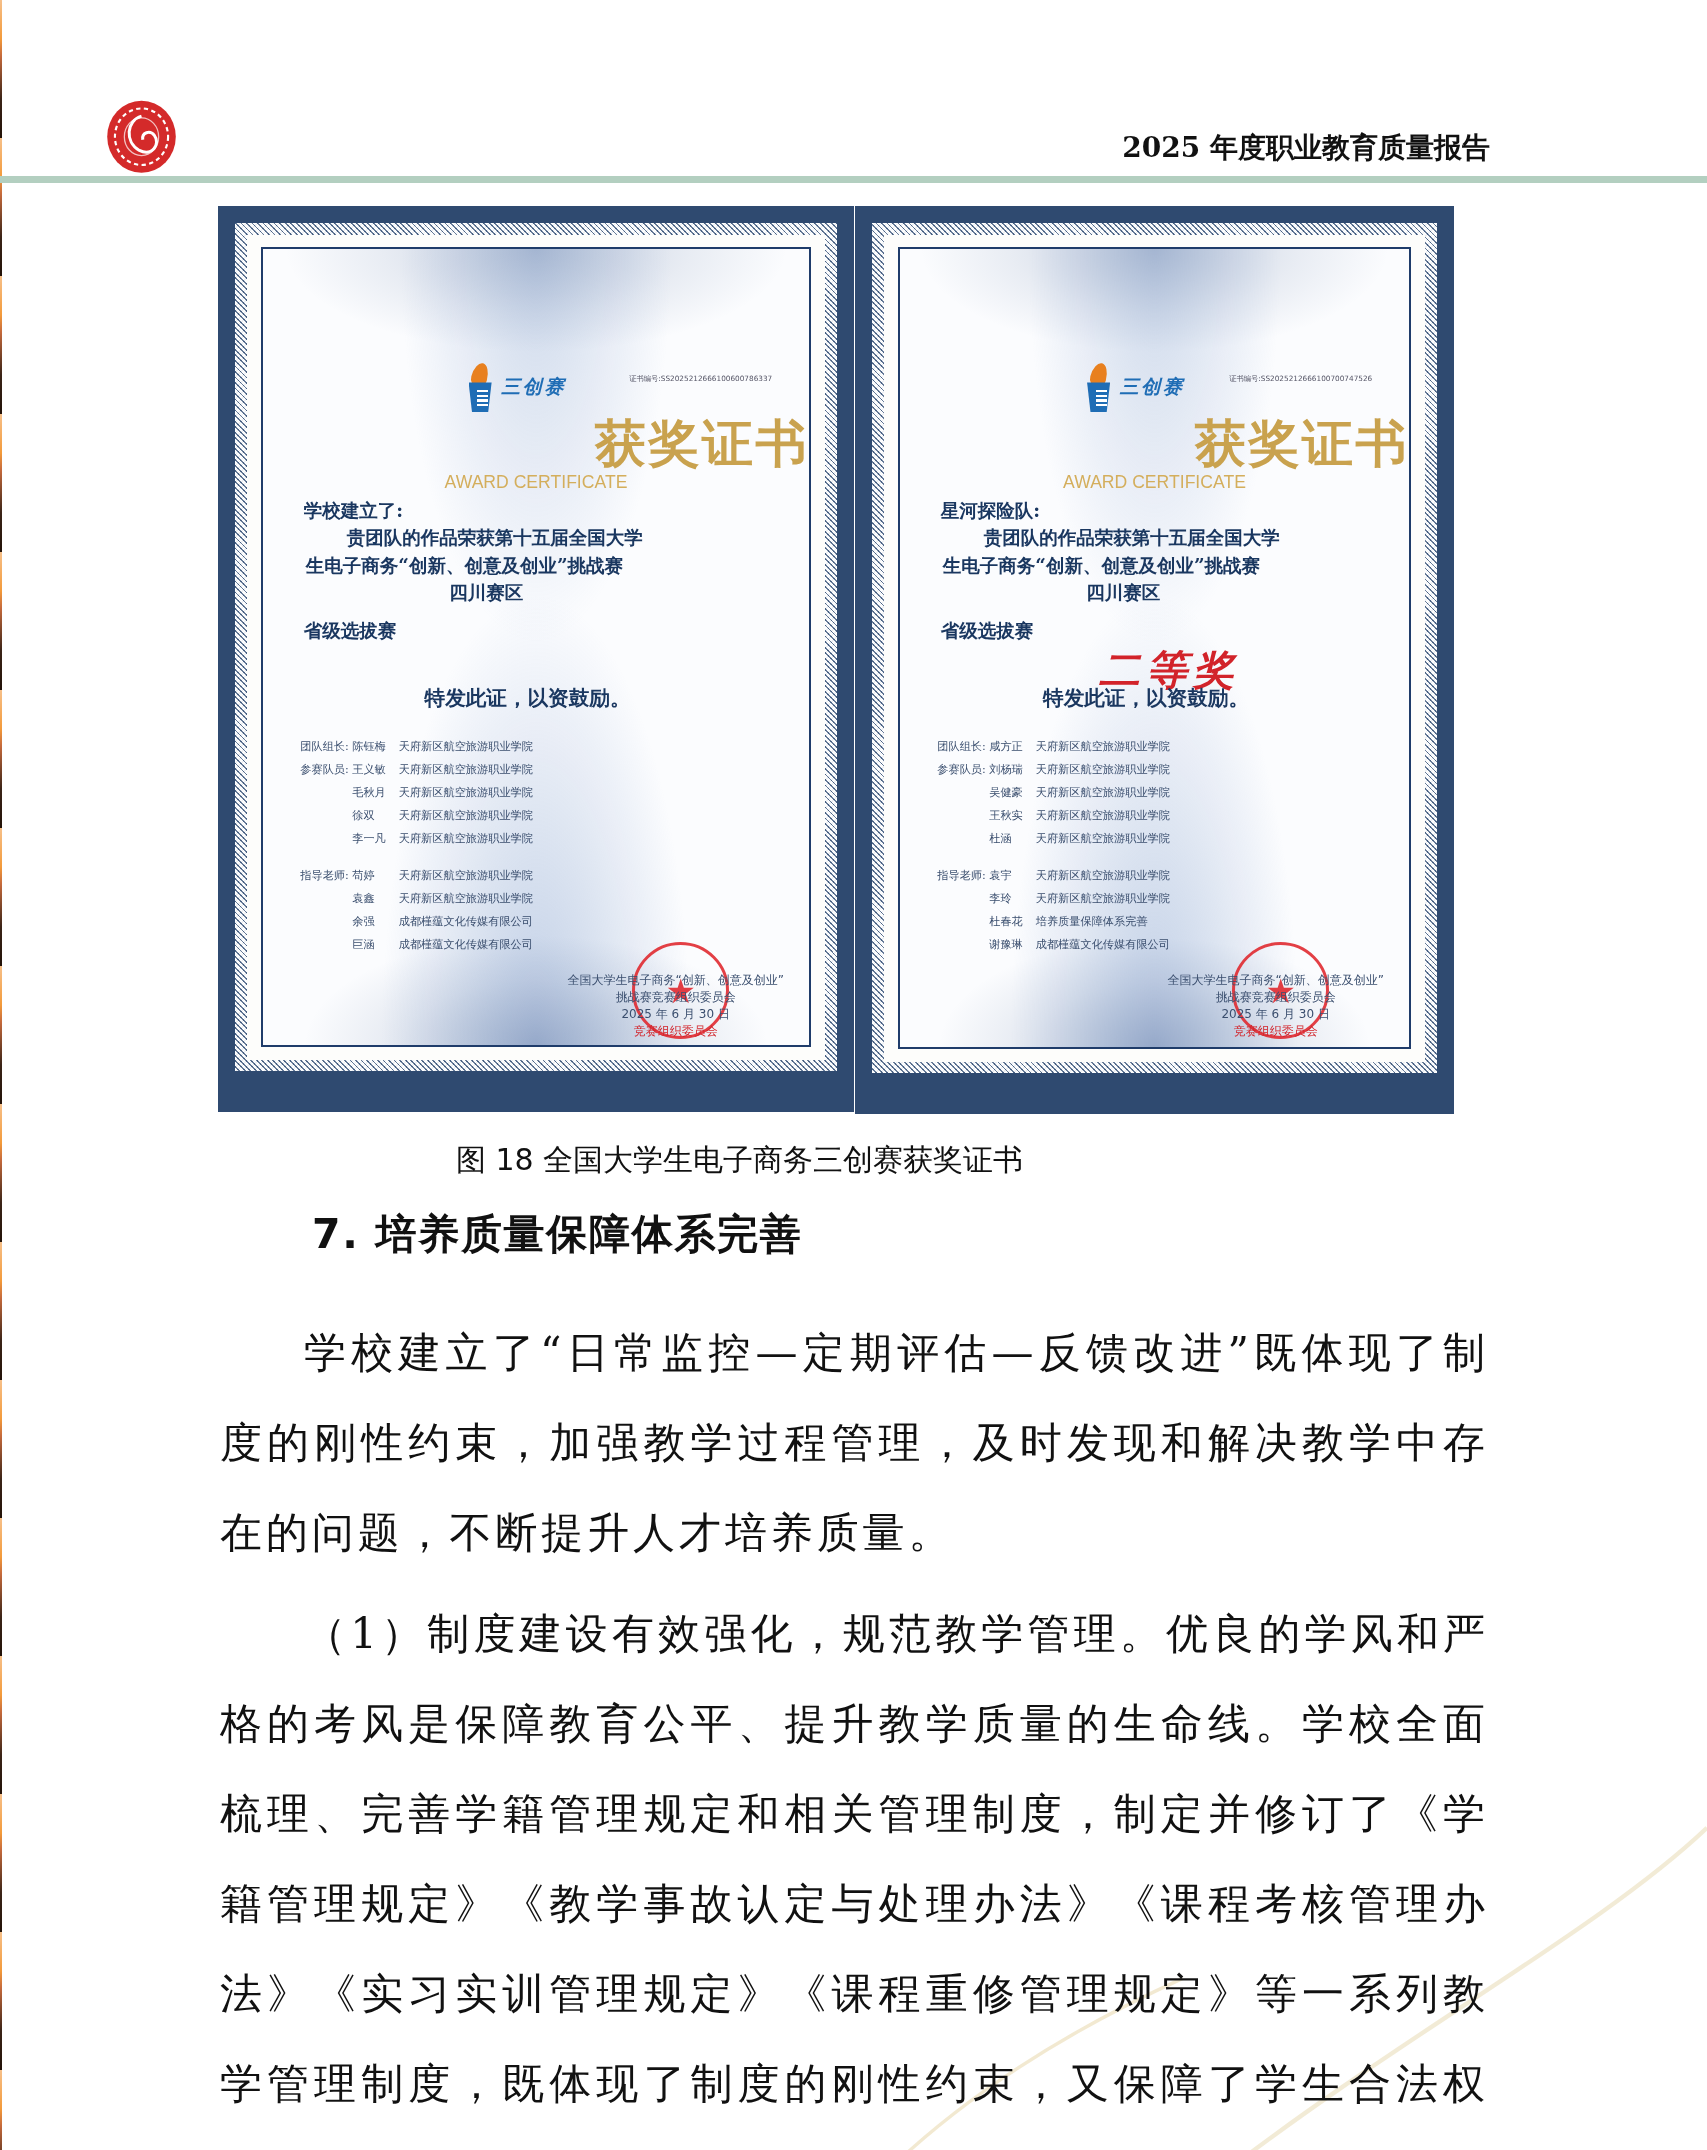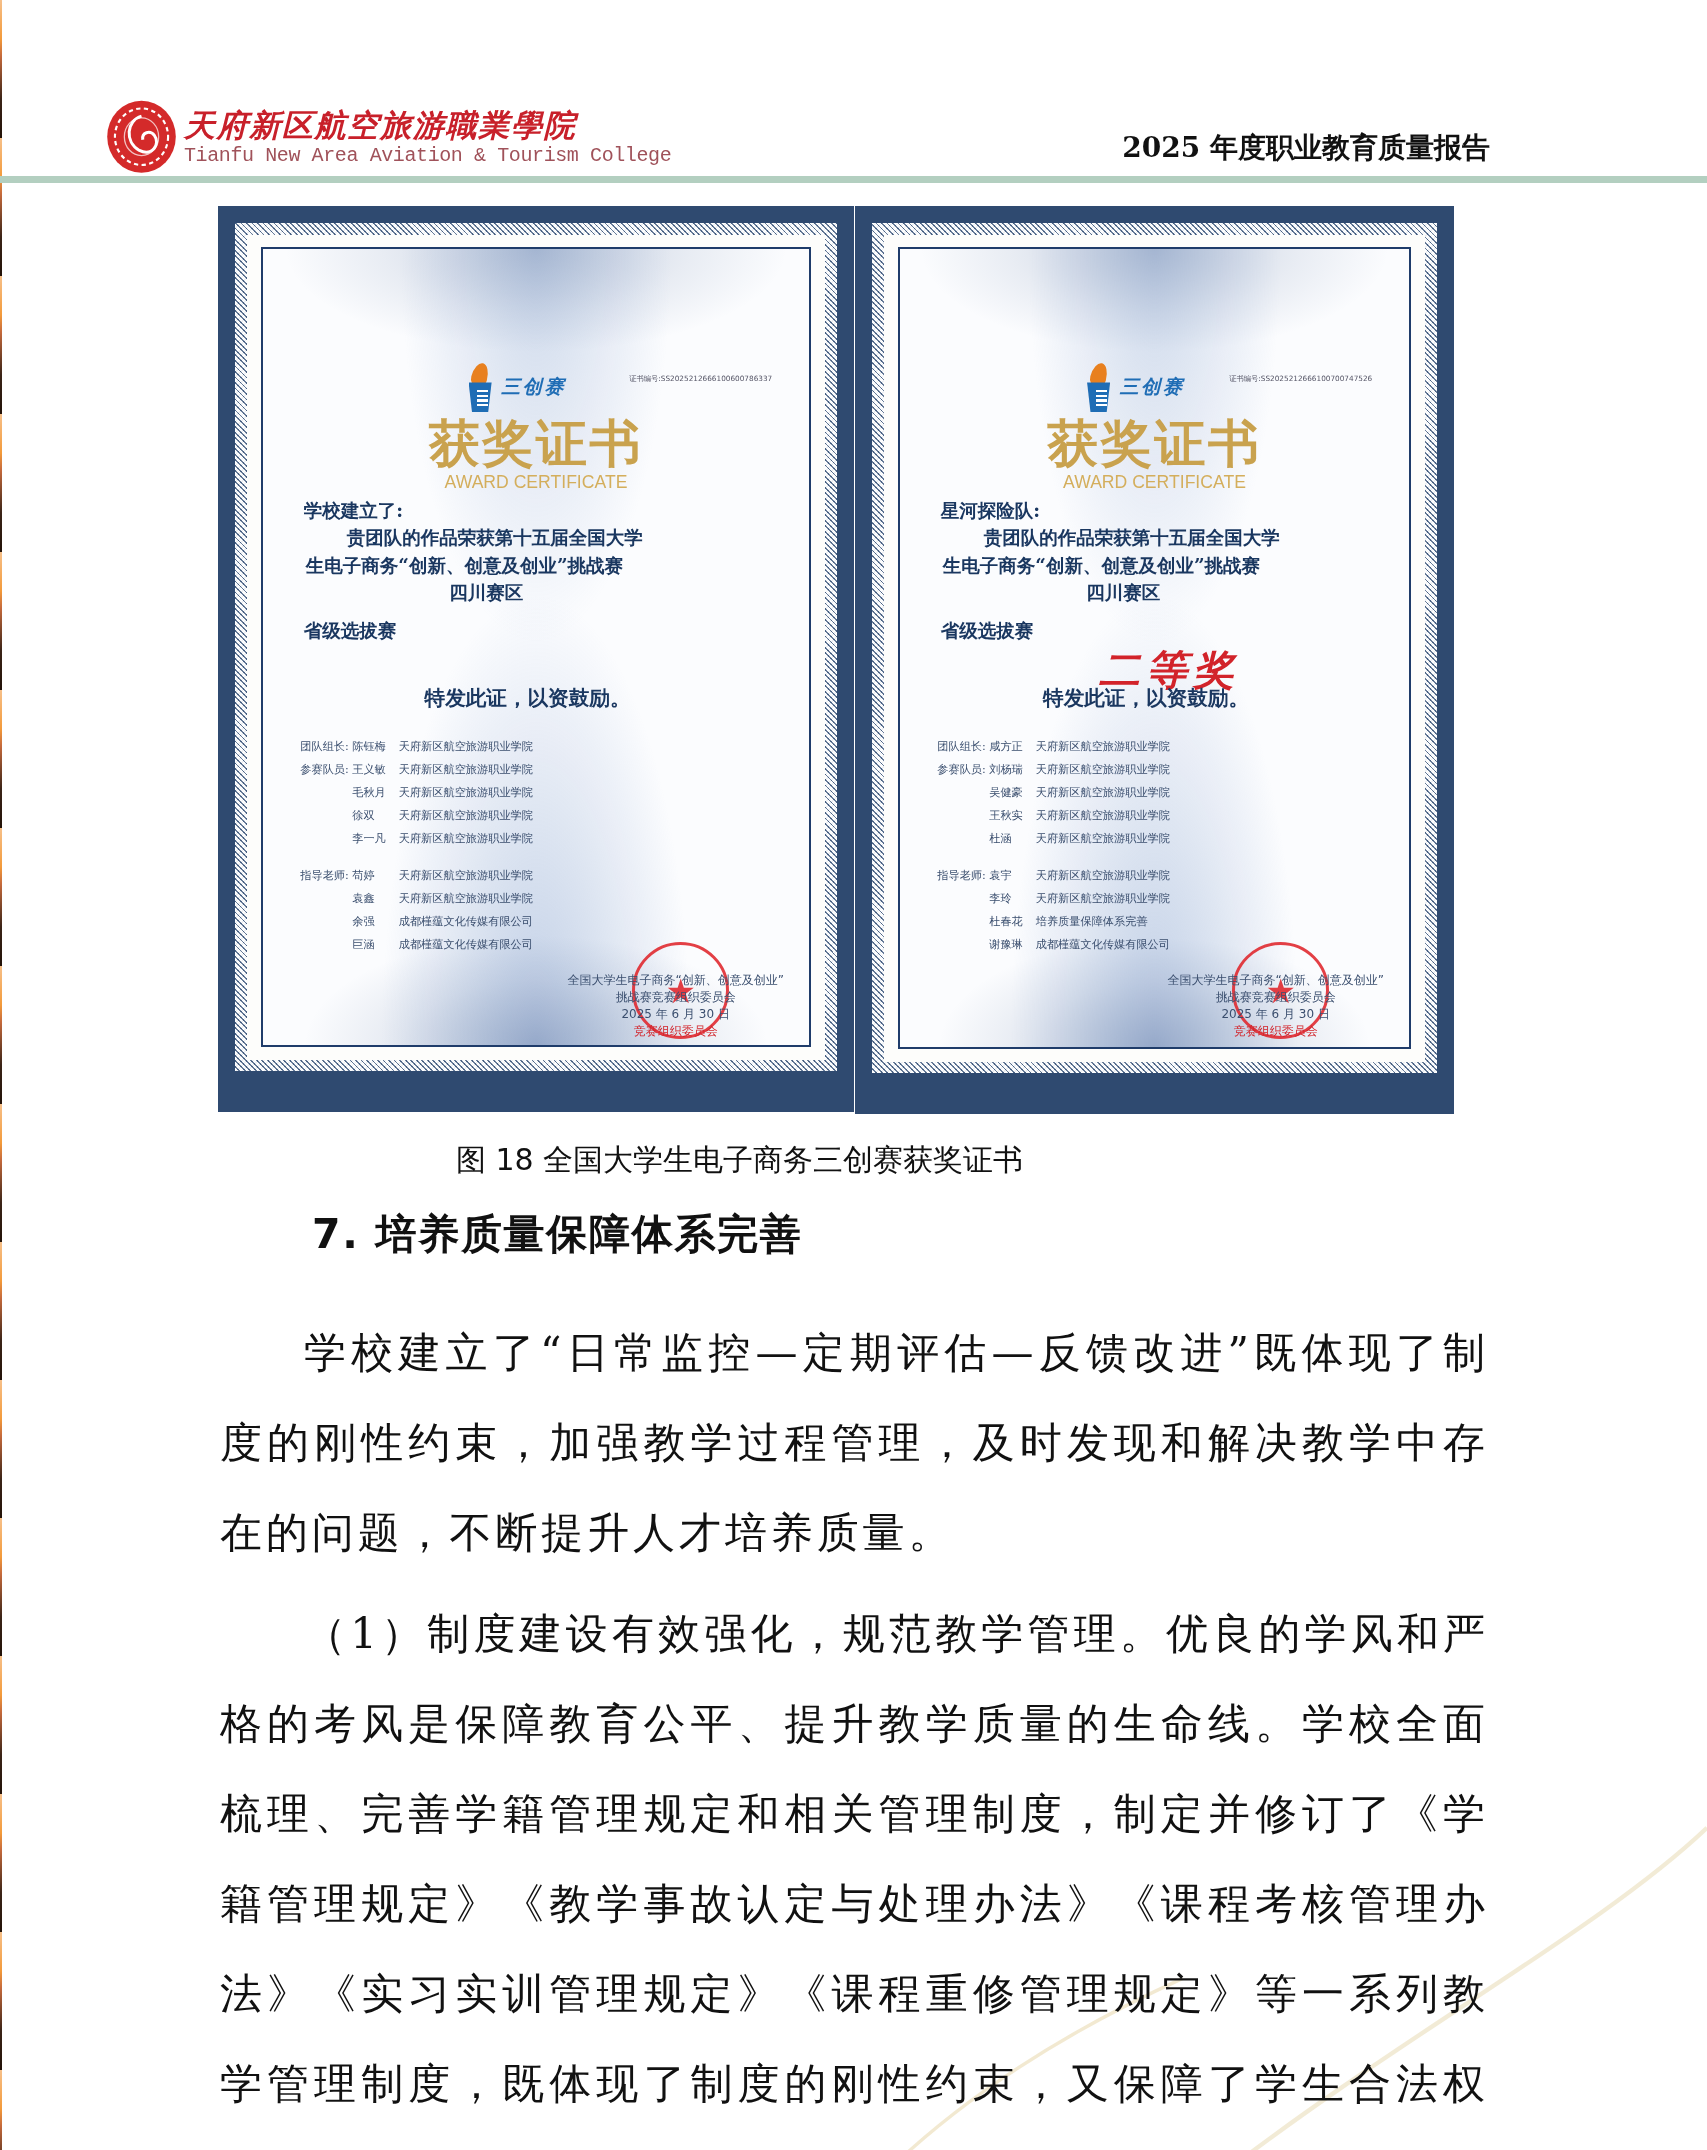--- a/index.html
+++ b/index.html
@@ -34,21 +34,21 @@
                 radial-gradient(ellipse at 50% 100%, rgba(120,150,200,0.45) 0, rgba(120,150,200,0.0) 40%),
                 #fbfcfe; }
   .cert-content { position: absolute; left: 0; top: 0; width: 100%; height: 100%; }
   .cert-no { position: absolute; right: 37px; top: 125px; font-family: "DejaVu Sans", sans-serif; font-size: 7.3px; color: #556; white-space: nowrap; }
   .cert-logo { position: absolute; left: 50%; top: 114px; transform: translateX(-70%); display: flex; align-items: flex-end; }
   .torch { width: 30px; height: 49px; position: relative; }
   .torch-flame { position: absolute; left: 6px; top: 0; width: 16.3px; height: 24px; background: #e8801f; border-radius: 50% 50% 45% 45% / 65% 65% 35% 35%; transform: rotate(15deg); }
   .torch-body { position: absolute; left: 2.6px; top: 19.4px; width: 23px; height: 30px; background: #1f6db5; clip-path: polygon(0 0,100% 0,85% 100%,15% 100%); }
   .torch-lines { position: absolute; left: 11.2px; top: 27px; width: 11.2px; height: 16.3px; background: repeating-linear-gradient(180deg,#fff 0 2.2px,transparent 2.2px 4.7px); }
   .sanchuang { font-family: "DejaVu Serif", serif; font-style: italic; font-weight: bold; color: #1f6db5; font-size: 19px; margin-left: 5.2px; margin-bottom: 12px; letter-spacing: 2.6px; }
-  .cert-title { position: absolute; left: 0; width: 100%; top: 166px; text-align: center; font-family: "DejaVu Serif", serif; font-weight: bold; font-size: 51px; color: #c9a24e; letter-spacing: 2.6px; line-height: 56px; }
+  .cert-title { position: absolute; left: 0; width: 100%; top: 166px; text-align: right; font-family: "DejaVu Serif", serif; font-weight: bold; font-size: 51px; color: #c9a24e; letter-spacing: 2.6px; line-height: 56px; }
   .cert-title-en { position: absolute; left: 0; width: 100%; top: 223px; text-align: center; font-family: "Liberation Sans", sans-serif; font-size: 17.6px; color: #d4ae5c; letter-spacing: 0px; }
   .cert-team { position: absolute; left: 41px; top: 249px; font-family: "DejaVu Serif", serif; font-weight: bold; font-size: 18.5px; color: #1a3760; }
   .cert-body { position: absolute; left: 43px; width: 430px; top: 275px; font-family: "DejaVu Serif", serif; font-weight: bold; font-size: 18.5px; color: #1a3760; line-height: 27.5px; }
   .cert-body .l1 { padding-left: 41px; display: block; white-space: nowrap; }
   .cert-body .l2 { display: block; white-space: nowrap; }
   .cert-body .l3 { display: block; text-align: center; padding-right: 69px; }
   .cert-stage { position: absolute; left: 41px; top: 369px; font-family: "DejaVu Serif", serif; font-weight: bold; font-size: 18.5px; color: #1a3760; }
   .cert-prize { position: absolute; left: 0; width: 100%; top: 394px; text-align: center; font-family: "DejaVu Serif", serif; font-weight: bold; font-style: italic; font-size: 41px; color: #d2232a; letter-spacing: 6px; padding-left: 30px; }
   .cert-encourage { position: absolute; left: 0; width: 100%; top: 435px; text-align: center; font-family: "DejaVu Serif", serif; font-weight: bold; font-size: 20.6px; color: #1a3760; padding-right: 17px; }
   .cert-members { position: absolute; left: 24px; top: 486px; font-family: "DejaVu Sans", sans-serif; font-size: 11.2px; color: #3a4e6e; }
@@ -87,24 +87,20 @@
 </svg>
 
 <div class="header">
   <div class="logo">
     <svg class="logo-emblem" viewBox="0 0 170 175">
       <ellipse cx="85" cy="88" rx="80" ry="84" fill="#d42a2a"></ellipse>
       <ellipse cx="85" cy="88" rx="62" ry="66" fill="none" stroke="#fff" stroke-width="5" stroke-dasharray="10 8"></ellipse>
       <path d="M85 40 C 50 50, 45 100, 80 120 C 110 135, 130 105, 115 85 C 105 72, 85 78, 88 95" fill="none" stroke="#fff" stroke-width="7"></path>
       <ellipse cx="85" cy="88" rx="40" ry="44" fill="none" stroke="#fff" stroke-width="3" opacity="0.7"></ellipse>
     </svg>
-    <div class="logo-text">
-      <span class="logo-cn">天府新区航空旅游職業學院</span>
-      <span class="logo-en">Tianfu New Area Aviation &amp; Tourism College</span>
-    </div>
   </div>
   <div class="report-title">2025 年度职业教育质量报告</div>
   <div class="header-rule"></div>
 </div>
 
 <div class="cert cert-left">
   <div class="cert-guilloche"></div>
   <div class="cert-paper">
     <div class="cert-inner">
       <div class="cert-top-wave"></div>

